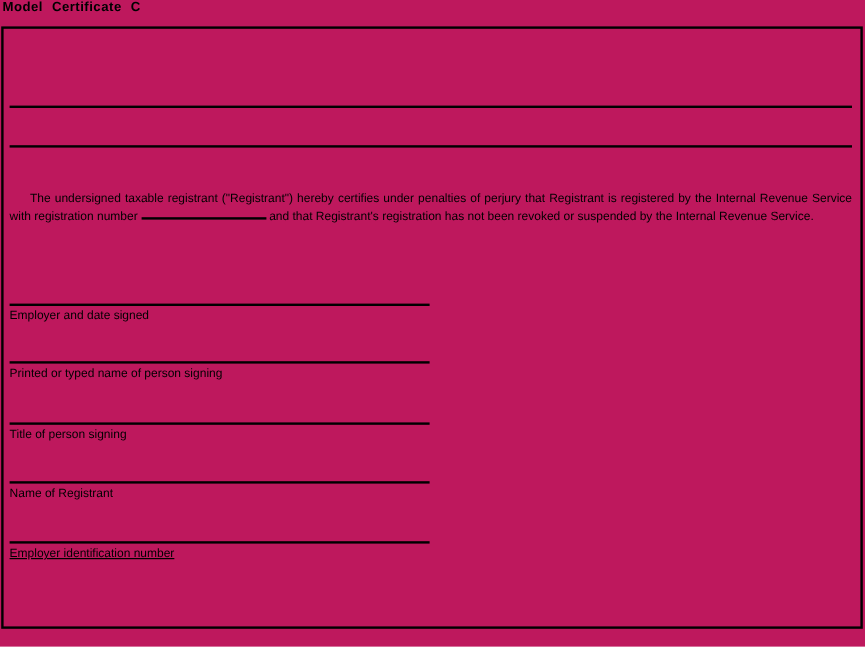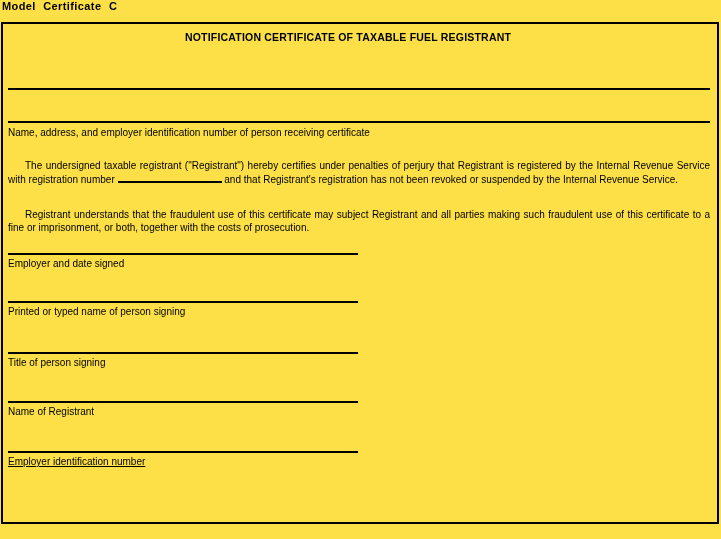--- a/index.html
+++ b/index.html
@@ -4,21 +4,21 @@
 <style>
   html, body {
     margin: 0;
     padding: 0;
     background: #ffffff;
   }
   .page {
     position: relative;
     width: 721px;
     height: 539px;
-    background: #fde047;
+    background: #be185d;
     color: #000000;
     font-family: "Liberation Sans", sans-serif;
     overflow: hidden;
   }
   .doc-title {
     position: absolute;
     left: 2px;
     top: 0px;
     font-size: 11px;
     font-weight: bold;
@@ -96,33 +96,30 @@
 </style>
 </head>
 <body>
 
 <div class="page">
 
   <div class="doc-title">Model Certificate C</div>
 
   <div class="cert-box">
 
-    <div class="cert-heading">NOTIFICATION CERTIFICATE OF TAXABLE FUEL REGISTRANT</div>
 
     <div class="rule-full rule-1"></div>
 
     <div class="rule-full rule-2"></div>
 
-    <div class="recipient-label">Name, address, and employer identification number of person receiving certificate</div>
 
     <p class="para para-1"><span>The undersigned taxable registrant ("Registrant") hereby certifies under penalties of perjury that Registrant is registered by the Internal Revenue Service with registration number</span>
       <span class="blank-inline"></span>
       <span>and that Registrant's registration has not been revoked or suspended by the Internal Revenue Service.</span></p>
 
-    <p class="para para-2">Registrant understands that the fraudulent use of this certificate may subject Registrant and all parties making such fraudulent use of this certificate to a fine or imprisonment, or both, together with the costs of prosecution.</p>
 
     <div class="sig-field sig-1">
       <span>Employer and date signed</span>
     </div>
 
     <div class="sig-field sig-3">
       <span>Title of person signing</span>
     </div>
 
     <div class="sig-field sig-2">

